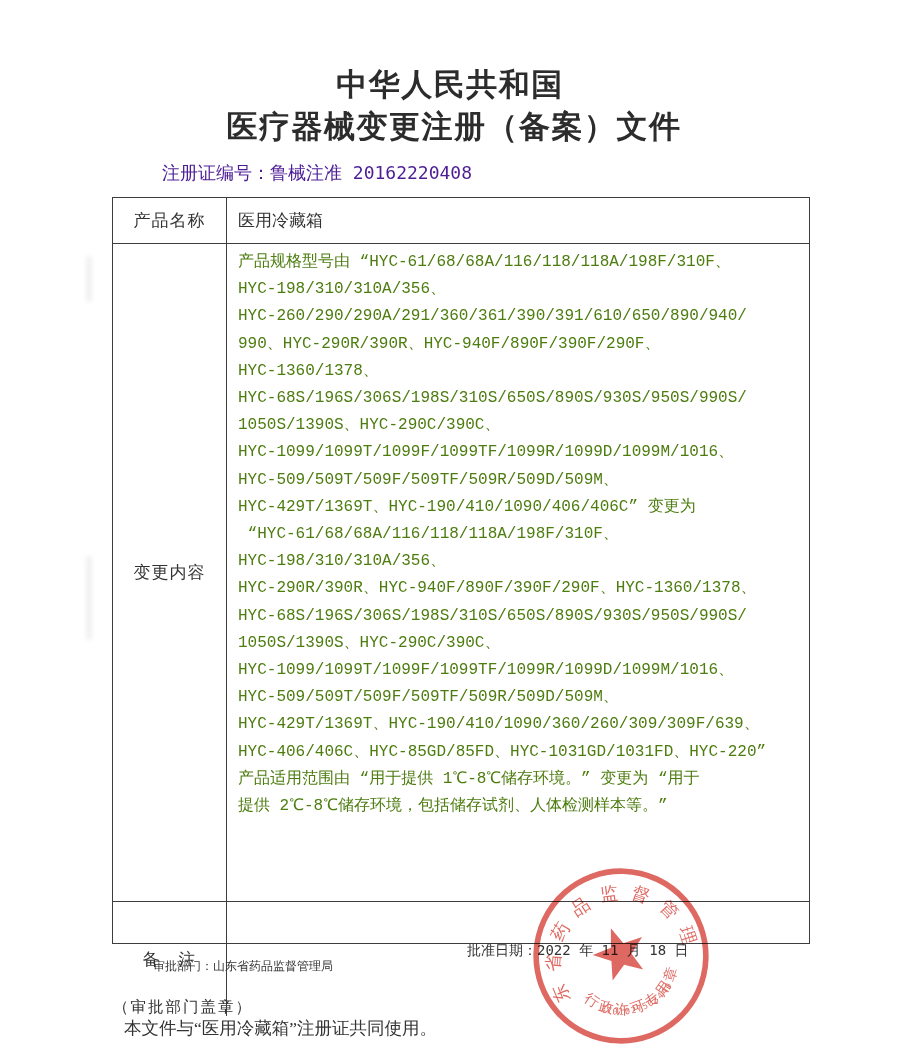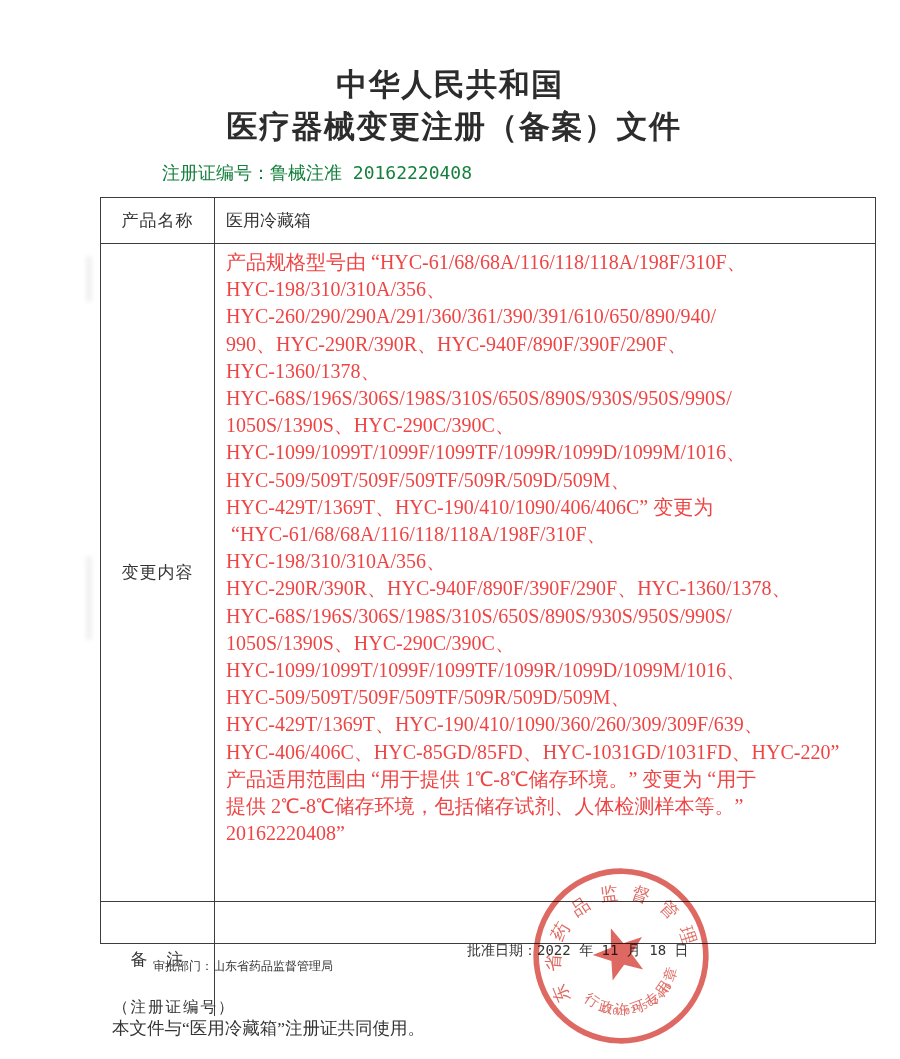--- a/index.html
+++ b/index.html
@@ -9,42 +9,42 @@
     background:#ffffff; color:#333;
     font-family:"Liberation Serif","DejaVu Serif",serif;
     overflow:hidden;
     border-radius:27px;
   }
   .title { position:absolute; left:0; width:900px; text-align:center;
     font-family:"Liberation Sans","DejaVu Sans",sans-serif;
     font-weight:700; font-size:31px; color:#2c2c2c; letter-spacing:1.5px; }
   .title-1 { top:64px; }
   .title-2 { top:106px;padding-left:8px; }
-  .reg-line { position:absolute; top:161px; left:162px; font-size:18px; color:#15803d;text-align:right; }
+  .reg-line { position:absolute; top:161px; left:162px; font-size:18px; color:#4c1d95;text-align:right; }
   .reg-line .mono { font-family:"DejaVu Sans Mono","Liberation Mono",monospace; }
 
   .doc-table {
-    position:absolute; left:100px; top:197px; width:776px;
+    position:absolute; left:112px; top:197px; width:698px;
     border:1.6px solid #3d3d3d;
   }
   .tr { display:flex; }
   .tr + .tr { border-top:1.4px solid #3d3d3d; }
   .th { width:114px; flex:0 0 114px; border-right:1.4px solid #3d3d3d;
         display:flex; align-items:center; justify-content:center;
         font-size:17px; color:#333; letter-spacing:1px; }
   .td { flex:1; font-size:17px; color:#333; }
   .row-1 { height:45px; }
   .row-1 .td { display:flex; align-items:center; padding-left:11px; }
   .row-2 { height:658px; }
   .row-2 .td { padding:5px 4px 0 11px; }
   .row-3 { height:42px;flex-direction:column; }
   .row-3 .td { display:flex; align-items:center; padding-left:11px; font-size:17.5px; }
   .content-line {
-    font-family:Liberation Serif, serif;
-    font-size:20px; line-height:27.2px; white-space:pre; color:#ef4444;
+    font-family:Liberation Mono, monospace;
+    font-size:16px; line-height:27.2px; white-space:pre; color:#4d7c0f;
     overflow:hidden;
   }
   .footer-dept { position:absolute; top:958px; left:153px; font-size:12px; }
   .footer-date { position:absolute; top:942px; left:467px; font-size:14px; }
   .footer-dept .mono, .footer-date .mono { font-family:"DejaVu Sans Mono","Liberation Mono",monospace; }
   .seal-note { position:absolute; top:997px; left:113px; font-size:15.5px; letter-spacing:2px; }
 
   .stamp { position:absolute; left:529px; top:864px; width:184px; height:184px;
     opacity:0.87; mix-blend-mode:multiply; pointer-events:none; }
 
@@ -87,36 +87,35 @@
           <div class="content-line">HYC-198/310/310A/356、</div>
           <div class="content-line">HYC-290R/390R、HYC-940F/890F/390F/290F、HYC-1360/1378、</div>
           <div class="content-line">HYC-68S/196S/306S/198S/310S/650S/890S/930S/950S/990S/</div>
           <div class="content-line">1050S/1390S、HYC-290C/390C、</div>
           <div class="content-line">HYC-1099/1099T/1099F/1099TF/1099R/1099D/1099M/1016、</div>
           <div class="content-line">HYC-509/509T/509F/509TF/509R/509D/509M、</div>
           <div class="content-line">HYC-429T/1369T、HYC-190/410/1090/360/260/309/309F/639、</div>
           <div class="content-line">HYC-406/406C、HYC-85GD/85FD、HYC-1031GD/1031FD、HYC-220”</div>
           <div class="content-line">产品适用范围由 “用于提供 1℃-8℃储存环境。” 变更为 “用于</div>
           <div class="content-line">提供 2℃-8℃储存环境，包括储存试剂、人体检测样本等。”</div>
-          <div class="content-line">20162220408”</div>
         </div>
     </div>
     <div class="tr row-3">
       <div class="th">备　注</div>
       <div class="td">本文件与“医用冷藏箱”注册证共同使用。</div>
     </div>
   </div>
 
   <div class="footer-dept">
     <span>审批部门：</span><span>山东省药品监督管理局</span>
   </div>
   <div class="footer-date">
     <span>批准日期：</span><span class="mono">2022 年 11 月 18 日</span>
   </div>
-  <div class="seal-note">（注册证编号）</div>
+  <div class="seal-note">（审批部门盖章）</div>
 
   <div class="scan-smudge smudge-a"></div>
   <div class="scan-smudge smudge-b"></div>
 
   <svg class="stamp" viewBox="0 0 180 180" xmlns="http://www.w3.org/2000/svg">
     <defs>
       <path id="ring-arc" d="M 29.7 110.5 A 62 62 0 1 1 150.3 110.5" fill="none"></path>
       <path id="inner-arc" d="M 41 117 A 55 55 0 0 0 139 117" fill="none"></path>
       <path id="serial-arc" d="M 47 129 A 60 60 0 0 0 133 129" fill="none"></path>
     </defs>

